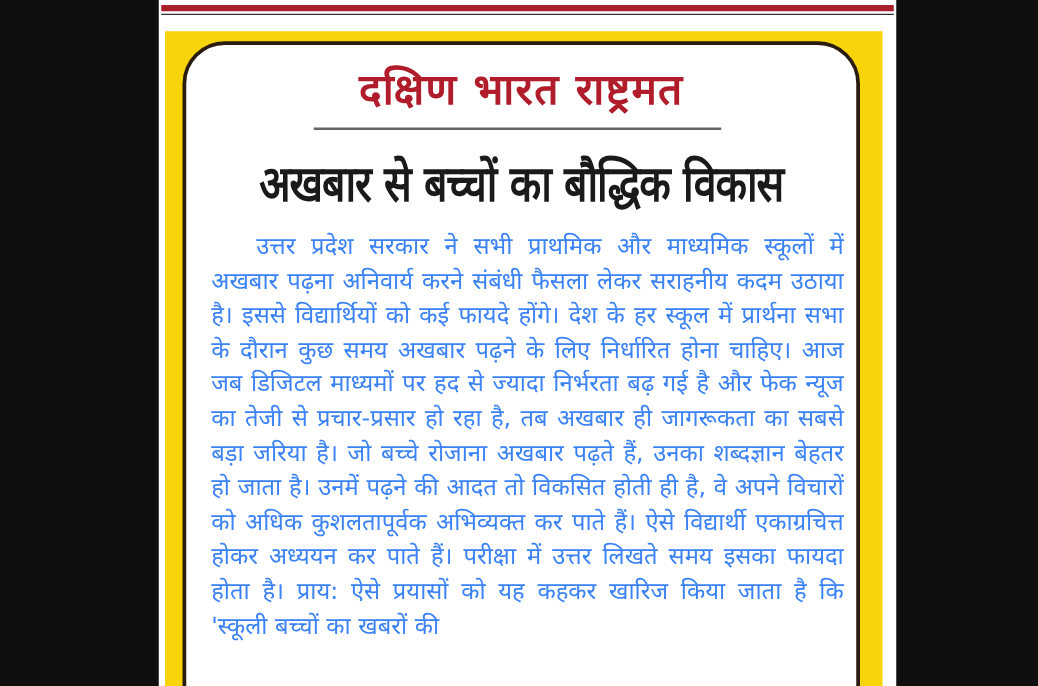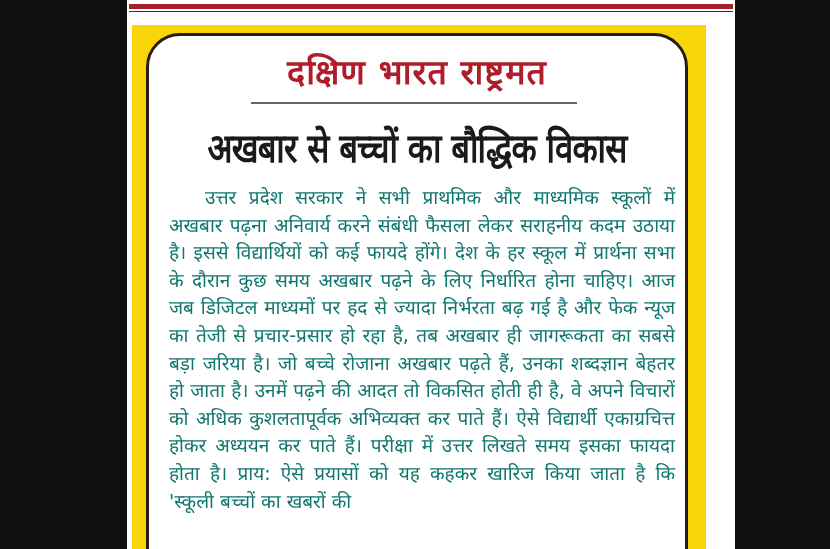--- a/index.html
+++ b/index.html
@@ -5,21 +5,20 @@
     html, body { margin: 0; padding: 0; }
     body {
       width: 830px; height: 549px; overflow: hidden;
       background: #0f0f0f;
       font-family: "DejaVu Sans", sans-serif;
       position: relative;
     }
     .page {
       position: absolute; left: 127px; top: 0; width: 590px; height: 549px;
       background: #ffffff;
-      padding-left: 18px;
     }
     .rule-red {
       position: absolute; left: 2px; right: 2px; top: 4px; height: 5px;
       background: #a81f2c;
     }
     .rule-dark {
       position: absolute; left: 2px; right: 2px; top: 11px; height: 1px;
       background: #333;
     }
     .yellow-frame {
@@ -54,21 +53,21 @@
       font-family: "DejaVu Sans", sans-serif;
       font-weight: bold;
       font-size: 40px;
       line-height: 56px;
       transform: scaleX(0.82);
       transform-origin: center;
       letter-spacing: -1px;
     }
     .body-text {
       position: absolute; left: 20px; width: 506px; top: 148px;
-      color: #0f766e;
+      color: #3b82f6;
       font-family: "DejaVu Sans", sans-serif;
       font-size: 19px;
       line-height: 27.6px;
       text-align: justify;
       text-indent: 36px;
       margin: 0;
     }
   </style>
 </head>
 <body>

